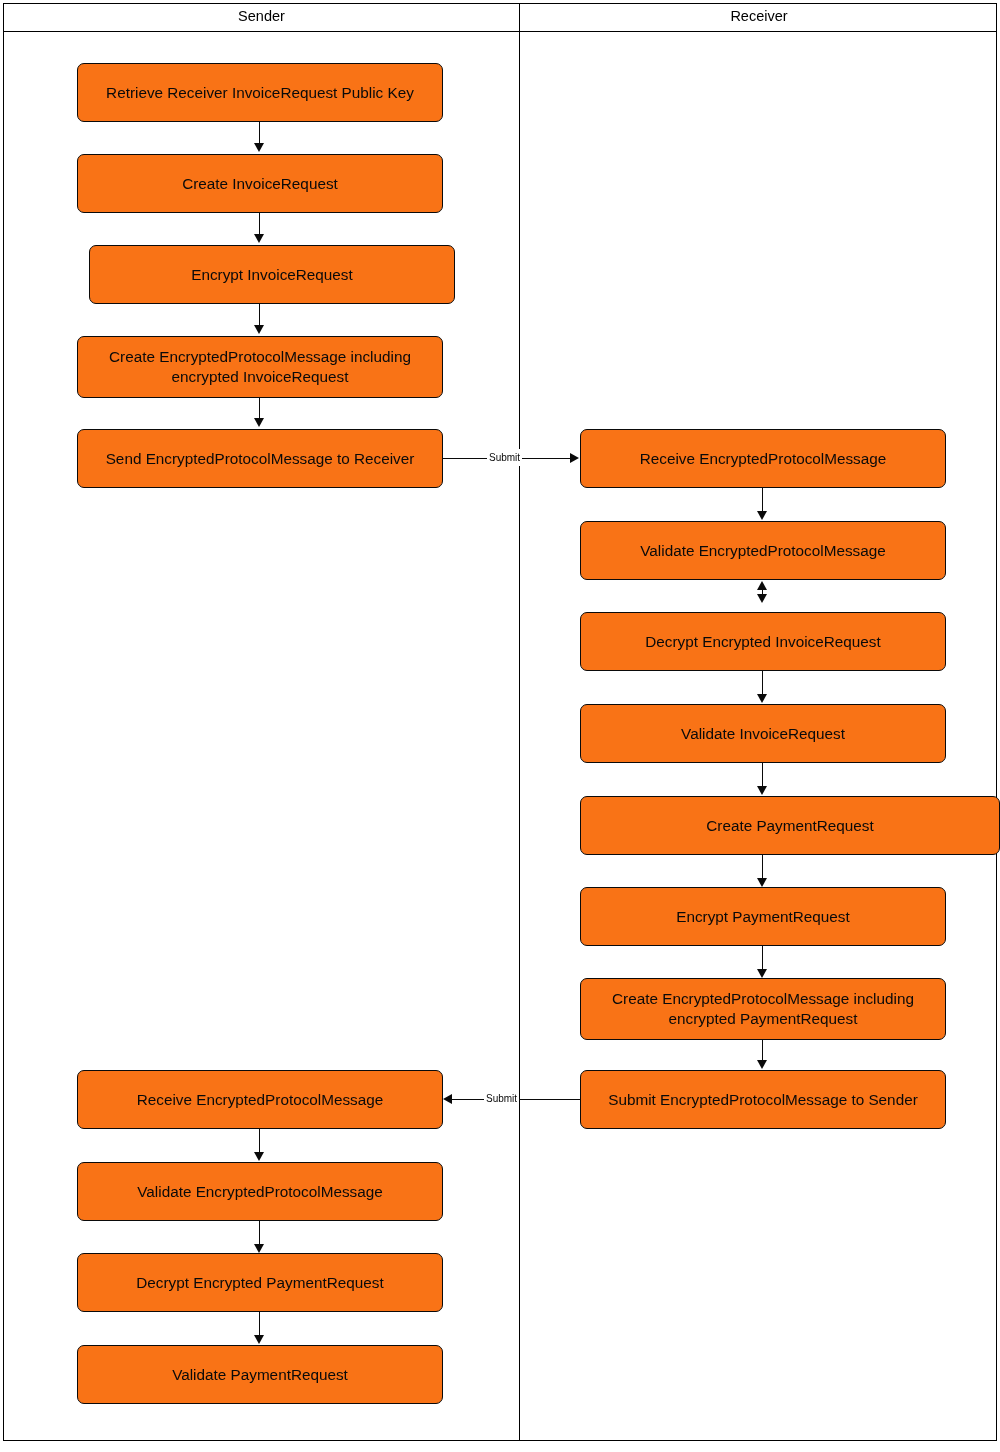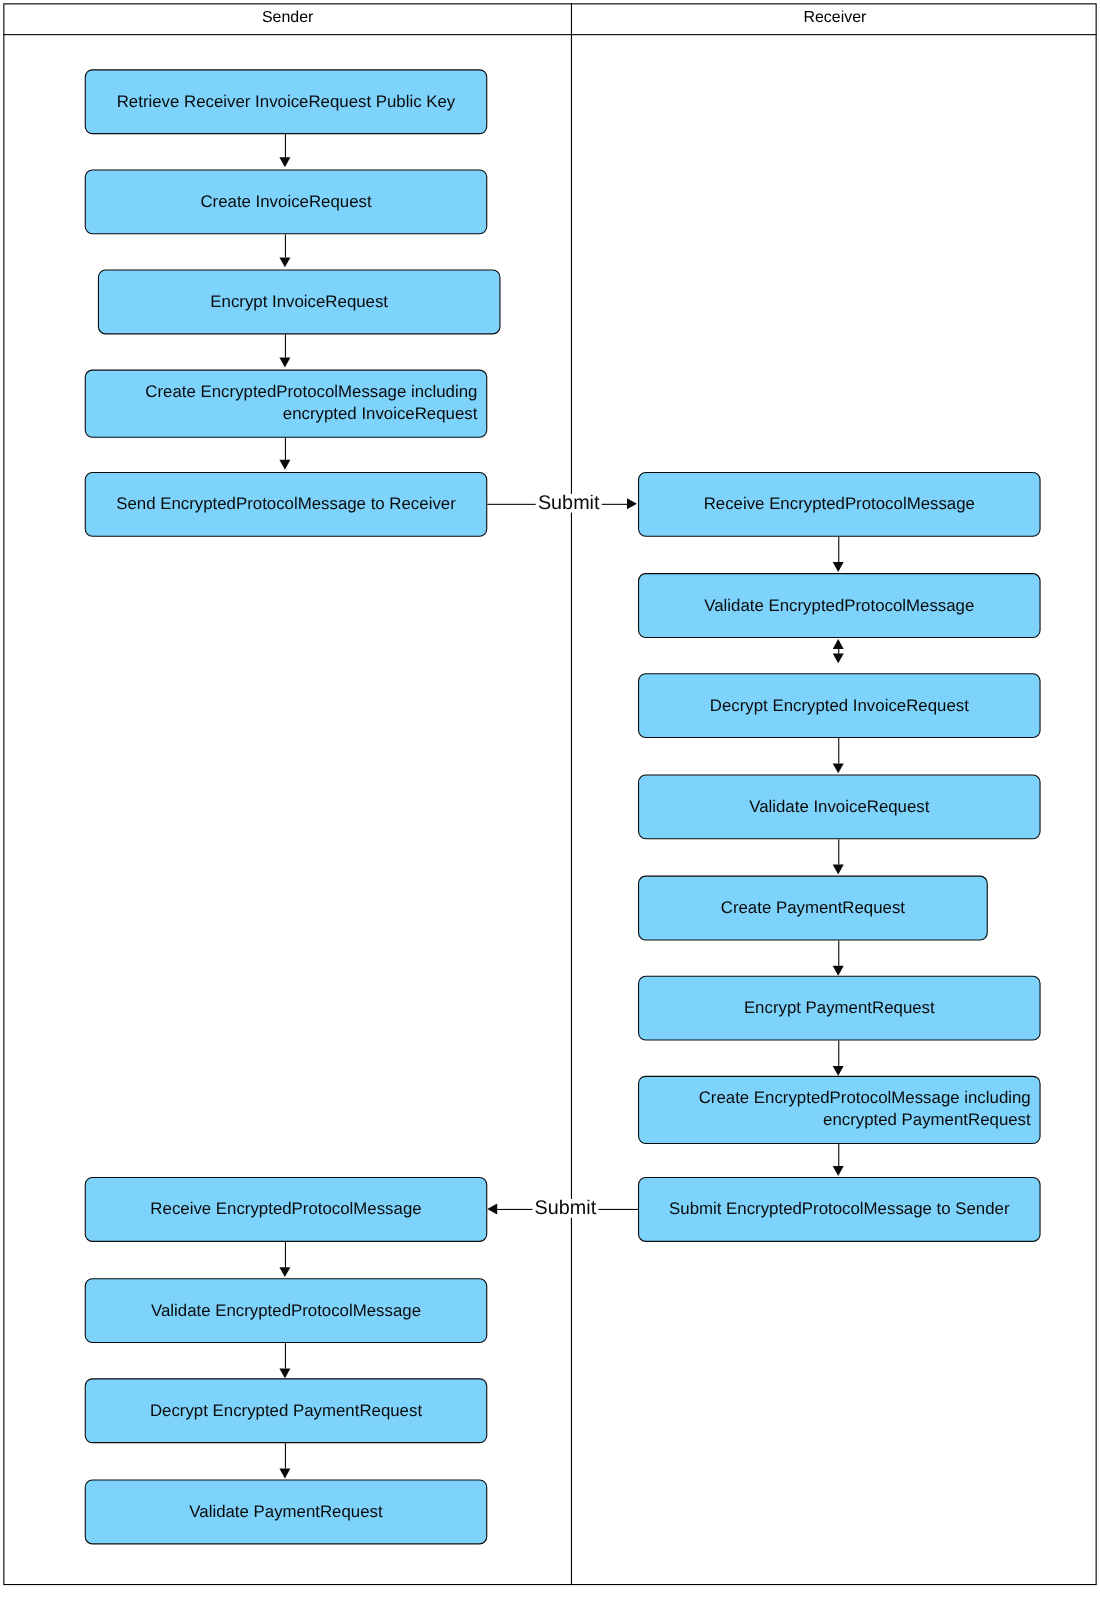--- a/index.html
+++ b/index.html
@@ -57,25 +57,25 @@
   }
   .lane-title.sender  { left: 4px;   width: 515px; }
   .lane-title.receiver{ left: 521px; width: 476px; }
 
   
   .node {
     position: absolute;
     box-sizing: border-box;
     border: 1.9px solid #0a0a0a;
     border-radius: 7px;
-    background: #7dd3fc;
+    background: #f97316;
     display: flex;
     align-items: center;
     justify-content: center;
-    text-align: right;
+    text-align: center;
     font-size: 15.3px;
     line-height: 1.28;
     color: #0a0a0a;
     padding: 2px 8px;
   }
   .node .node-label { display: block; }
 
   
   .conn-v {
     position: absolute;
@@ -115,21 +115,21 @@
     position: absolute;
     width: 0;
     height: 0;
     border-top: 5.6px solid transparent;
     border-bottom: 5.6px solid transparent;
     border-right: 9.5px solid #0a0a0a;
   }
   .edge-label {
     position: absolute;
     background: #ffffff;
-    font-size: 18px;
+    font-size: 10px;
     line-height: 17px;
     color: #0a0a0a;
     padding: 0 2px;
     white-space: nowrap;
     text-align: center;
   }
 </style>
 </head>
 <body>
 
@@ -193,21 +193,21 @@
   </div>
   <div class="conn-v" style="left:762px; top:671px; height:23px;"></div>
   <div class="arrowhead-down" style="left:757px; top:694px;"></div>
 
   <div class="node" style="left:580px; top:704px; width:366px; height:59px;">
     <span class="node-label">Validate InvoiceRequest</span>
   </div>
   <div class="conn-v" style="left:762px; top:763px; height:23px;"></div>
   <div class="arrowhead-down" style="left:757px; top:786px;"></div>
 
-  <div class="node" style="left:580px; top:796px; width:318px; height:59px;">
+  <div class="node" style="left:580px; top:796px; width:420px; height:59px;">
     <span class="node-label">Create PaymentRequest</span>
   </div>
   <div class="conn-v" style="left:762px; top:855px; height:23px;"></div>
   <div class="arrowhead-down" style="left:757px; top:878px;"></div>
 
   <div class="node" style="left:580px; top:887px; width:366px; height:59px;">
     <span class="node-label">Encrypt PaymentRequest</span>
   </div>
   <div class="conn-v" style="left:762px; top:946px; height:23px;"></div>
   <div class="arrowhead-down" style="left:757px; top:969px;"></div>

